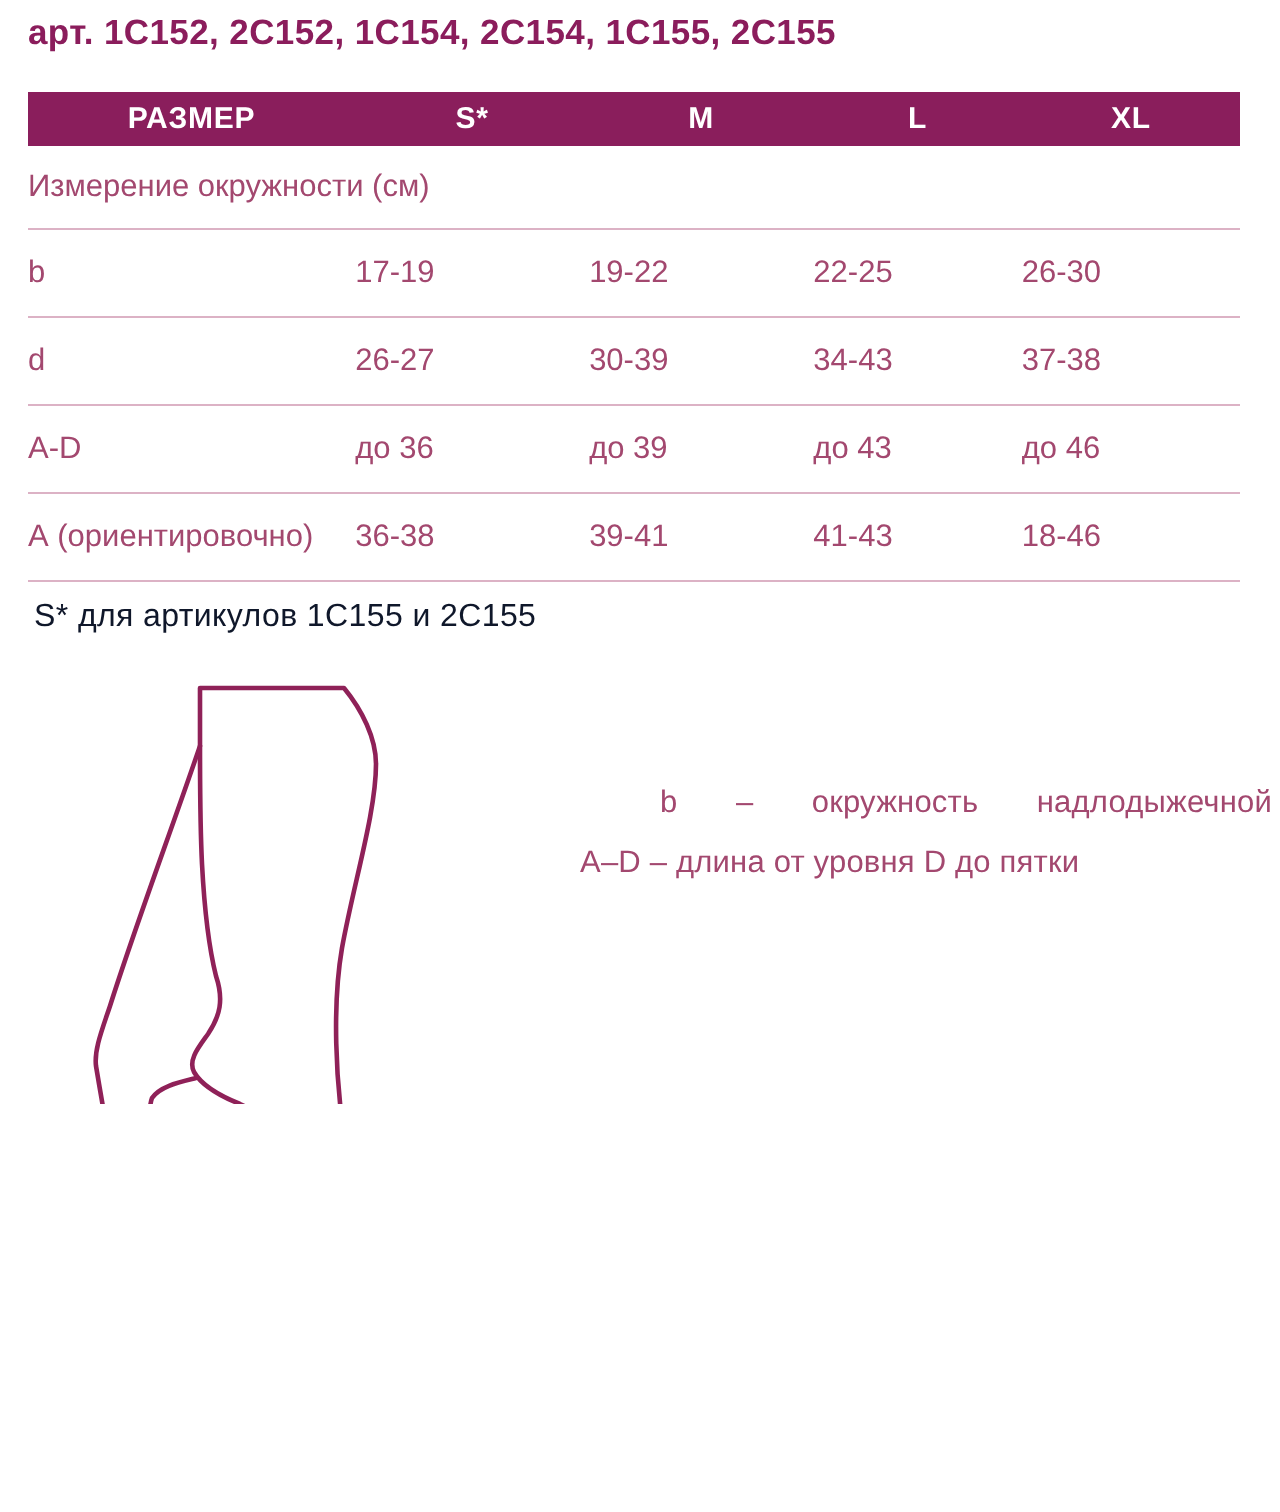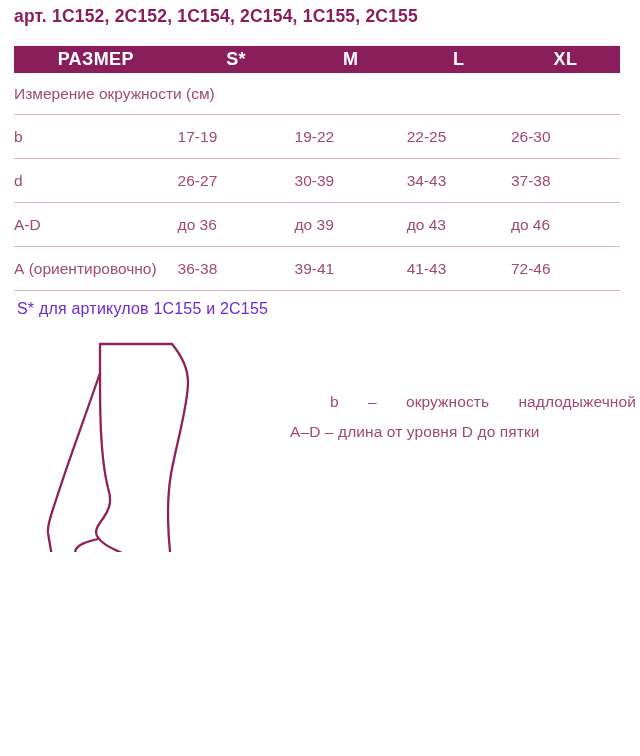--- a/index.html
+++ b/index.html
@@ -14,30 +14,30 @@
   table.size-table {
     position:absolute; left:14px; top:46px; width:606px;
     border-collapse:collapse; table-layout:fixed;
   }
   table.size-table col.c0 { width:27%; }
   table.size-table col.c1 { width:19.3%; }
   table.size-table col.c2 { width:18.5%; }
   table.size-table col.c3 { width:17.2%; }
   table.size-table col.c4 { width:18%; }
   table.size-table th {
-    background:#8a1e5c; color:#ffffff; font-weight:bold; font-size:18px;
+    background:#8a1e5c; color:#ffffff; font-weight:bold; font-size:15px;
     height:27px; padding:0; text-align:center; letter-spacing:0.4px;
   }
   table.size-table td {
     color:#a3486f; font-size:15.5px; text-align:left; padding:0;
     height:43px; border-bottom:1.5px solid #dcb2c5;
   }
   table.size-table td.section { height:41px; font-size:15.5px; }
   .note {
-    position:absolute; left:17px; top:300px; font-size:16px; color:#6d28d9;
+    position:absolute; left:17px; top:300px; font-size:16px; color:#0f172a;
     letter-spacing:0.2px;
   }
   .legend {
     position:absolute; left:290px; top:393px; width:346px;
     color:#a3486f; font-size:15.5px; line-height:17.4px; letter-spacing:0.1px;
   }
   .legend .para { margin:0 0 13px 0; }
   .legend .jline { text-align:justify; text-align-last:justify;margin-left:40px; }
   .diagram { position:absolute; left:15px; top:335px; width:270px; height:421px; }
   .diagram svg { display:block; }
@@ -89,21 +89,21 @@
         <td>до 36</td>
         <td>до 39</td>
         <td>до 43</td>
         <td>до 46</td>
       </tr>
       <tr>
         <td>А (ориентировочно)</td>
         <td>36-38</td>
         <td>39-41</td>
         <td>41-43</td>
-        <td>72-46</td>
+        <td>18-46</td>
       </tr>
     </tbody>
   </table>
 
   <div class="note">S* для артикулов 1С155 и 2С155</div>
 
   <div class="diagram">
     <svg width="270" height="421" viewBox="15 335 270 421" xmlns="http://www.w3.org/2000/svg">
 
       <path d="M 100 373

